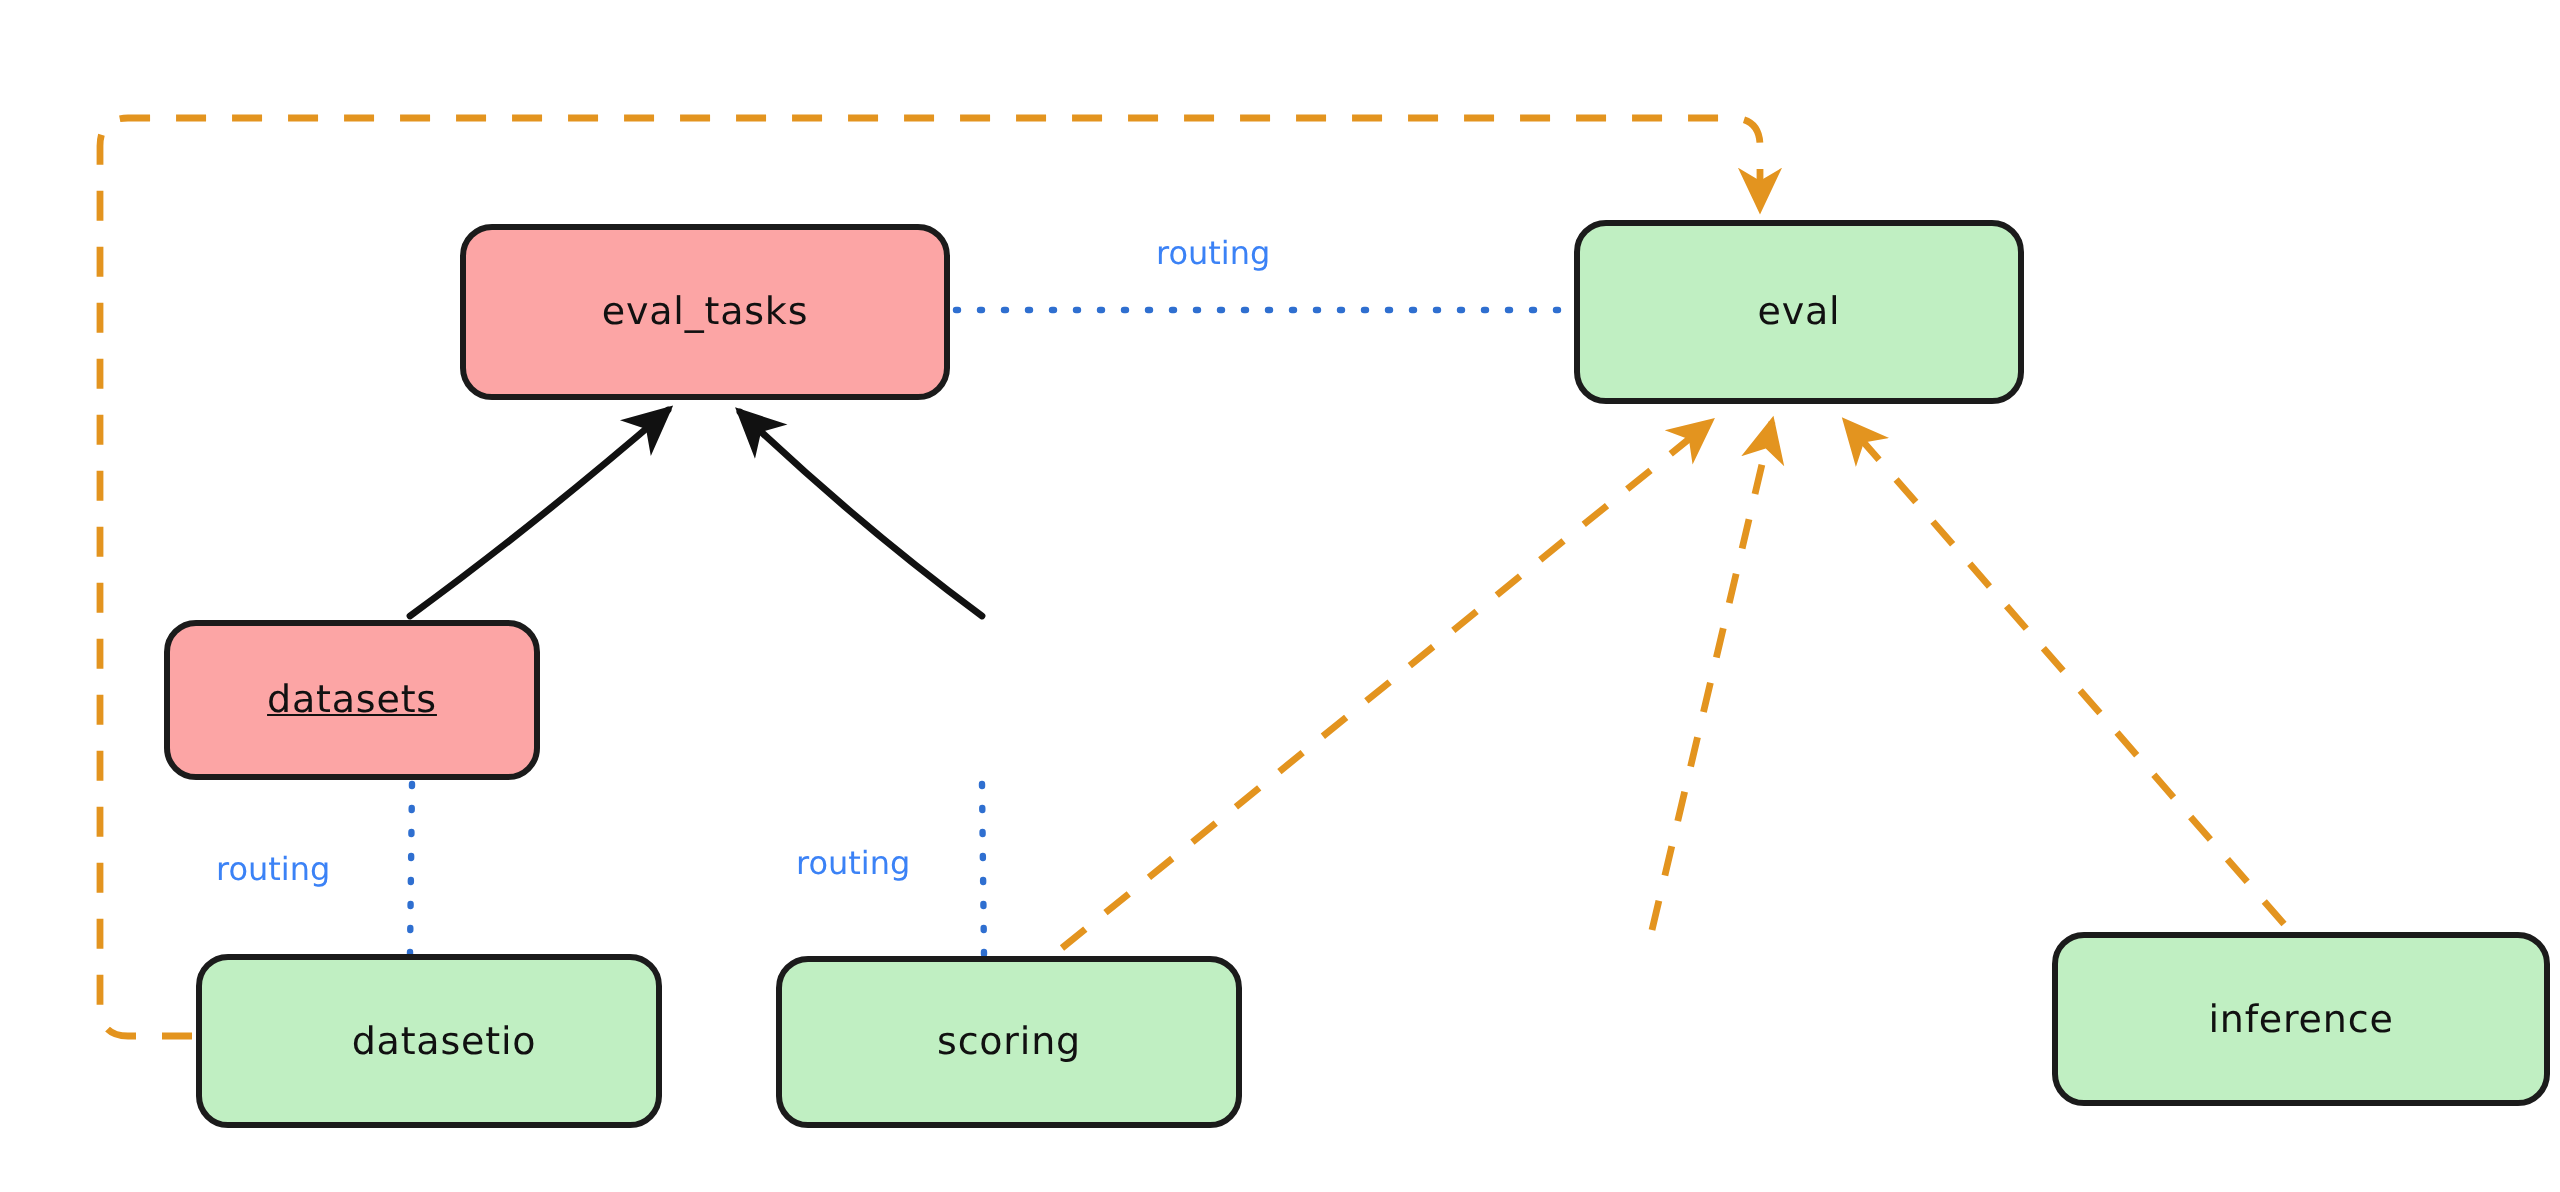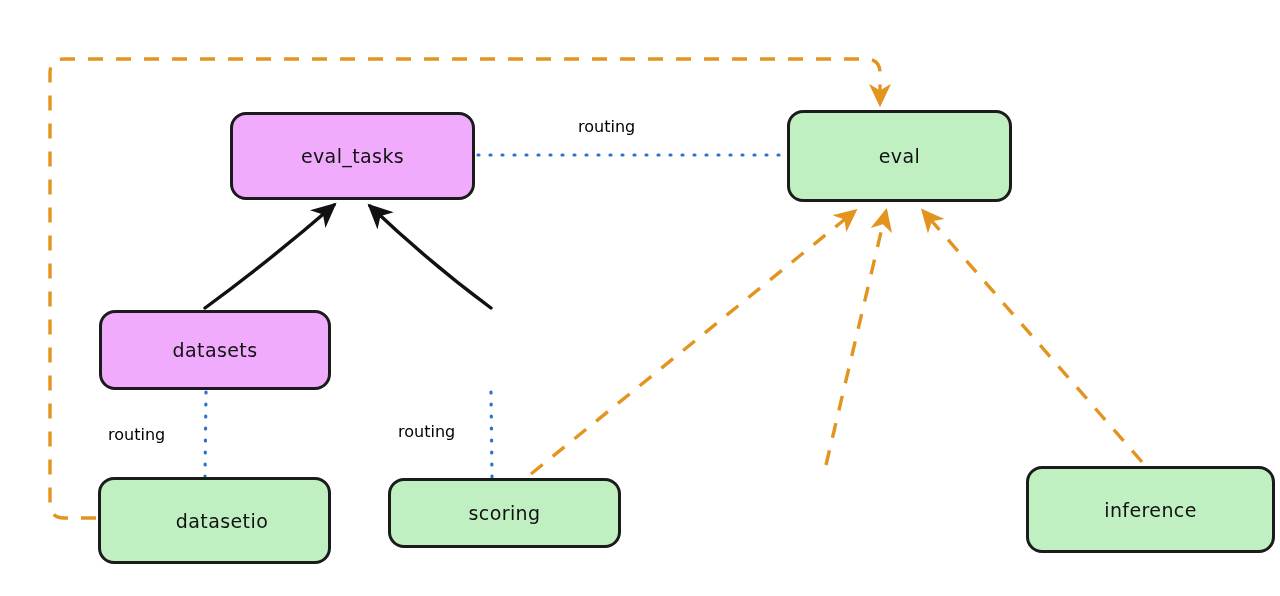--- a/index.html
+++ b/index.html
@@ -33,31 +33,31 @@
     border: 3px solid #1b1b1b;
     border-radius: 16px;
     font-family: "DejaVu Sans", sans-serif;
     font-size: 19px;
     letter-spacing: 0.4px;
     color: #111111;
     text-align: center;
     user-select: none;
   }
   .node.api {
-    background: #f0abfc;
+    background: #fca5a5;
   }
   .node.provider {
     background: #c0efc2;
     text-align: center;
   }
   .edge-label {
     position: absolute;
     font-family: "DejaVu Sans", sans-serif;
     font-size: 16px;
-    color: #000000;
+    color: #3b82f6;
     white-space: nowrap;
     user-select: none;
   }
 </style>
 </head>
 <body>
 
 <div id="canvas">
 
   <svg id="edge-layer" viewBox="0 0 1280 596" xmlns="http://www.w3.org/2000/svg">
@@ -91,30 +91,30 @@
   </svg>
 
   <div class="node api" id="node-eval_tasks" style="left:230px; top:112px; width:245px; height:88px;">
     <span>eval_tasks</span>
   </div>
 
   <div class="node provider" id="node-eval" style="left:787px; top:110px; width:225px; height:92px;">
     <span>eval</span>
   </div>
 
-  <div class="node api" id="node-datasets" style="left:99px; top:310px; width:232px; height:80px;">
+  <div class="node api" id="node-datasets" style="left:82px; top:310px; width:188px; height:80px;text-decoration:underline;">
     <span>datasets</span>
   </div>
 
 
   <div class="node provider" id="node-datasetio" style="left:98px; top:477px; width:233px; height:87px;padding-left:15px;">
     <span>datasetio</span>
   </div>
 
-  <div class="node provider" id="node-scoring" style="left:388px; top:478px; width:233px; height:70px;">
+  <div class="node provider" id="node-scoring" style="left:388px; top:478px; width:233px; height:86px;">
     <span>scoring</span>
   </div>
 
 
   <div class="node provider" id="node-inference" style="left:1026px; top:466px; width:249px; height:87px;">
     <span>inference</span>
   </div>
 
   <div class="edge-label" style="left:578px; top:117px;">routing</div>
 

